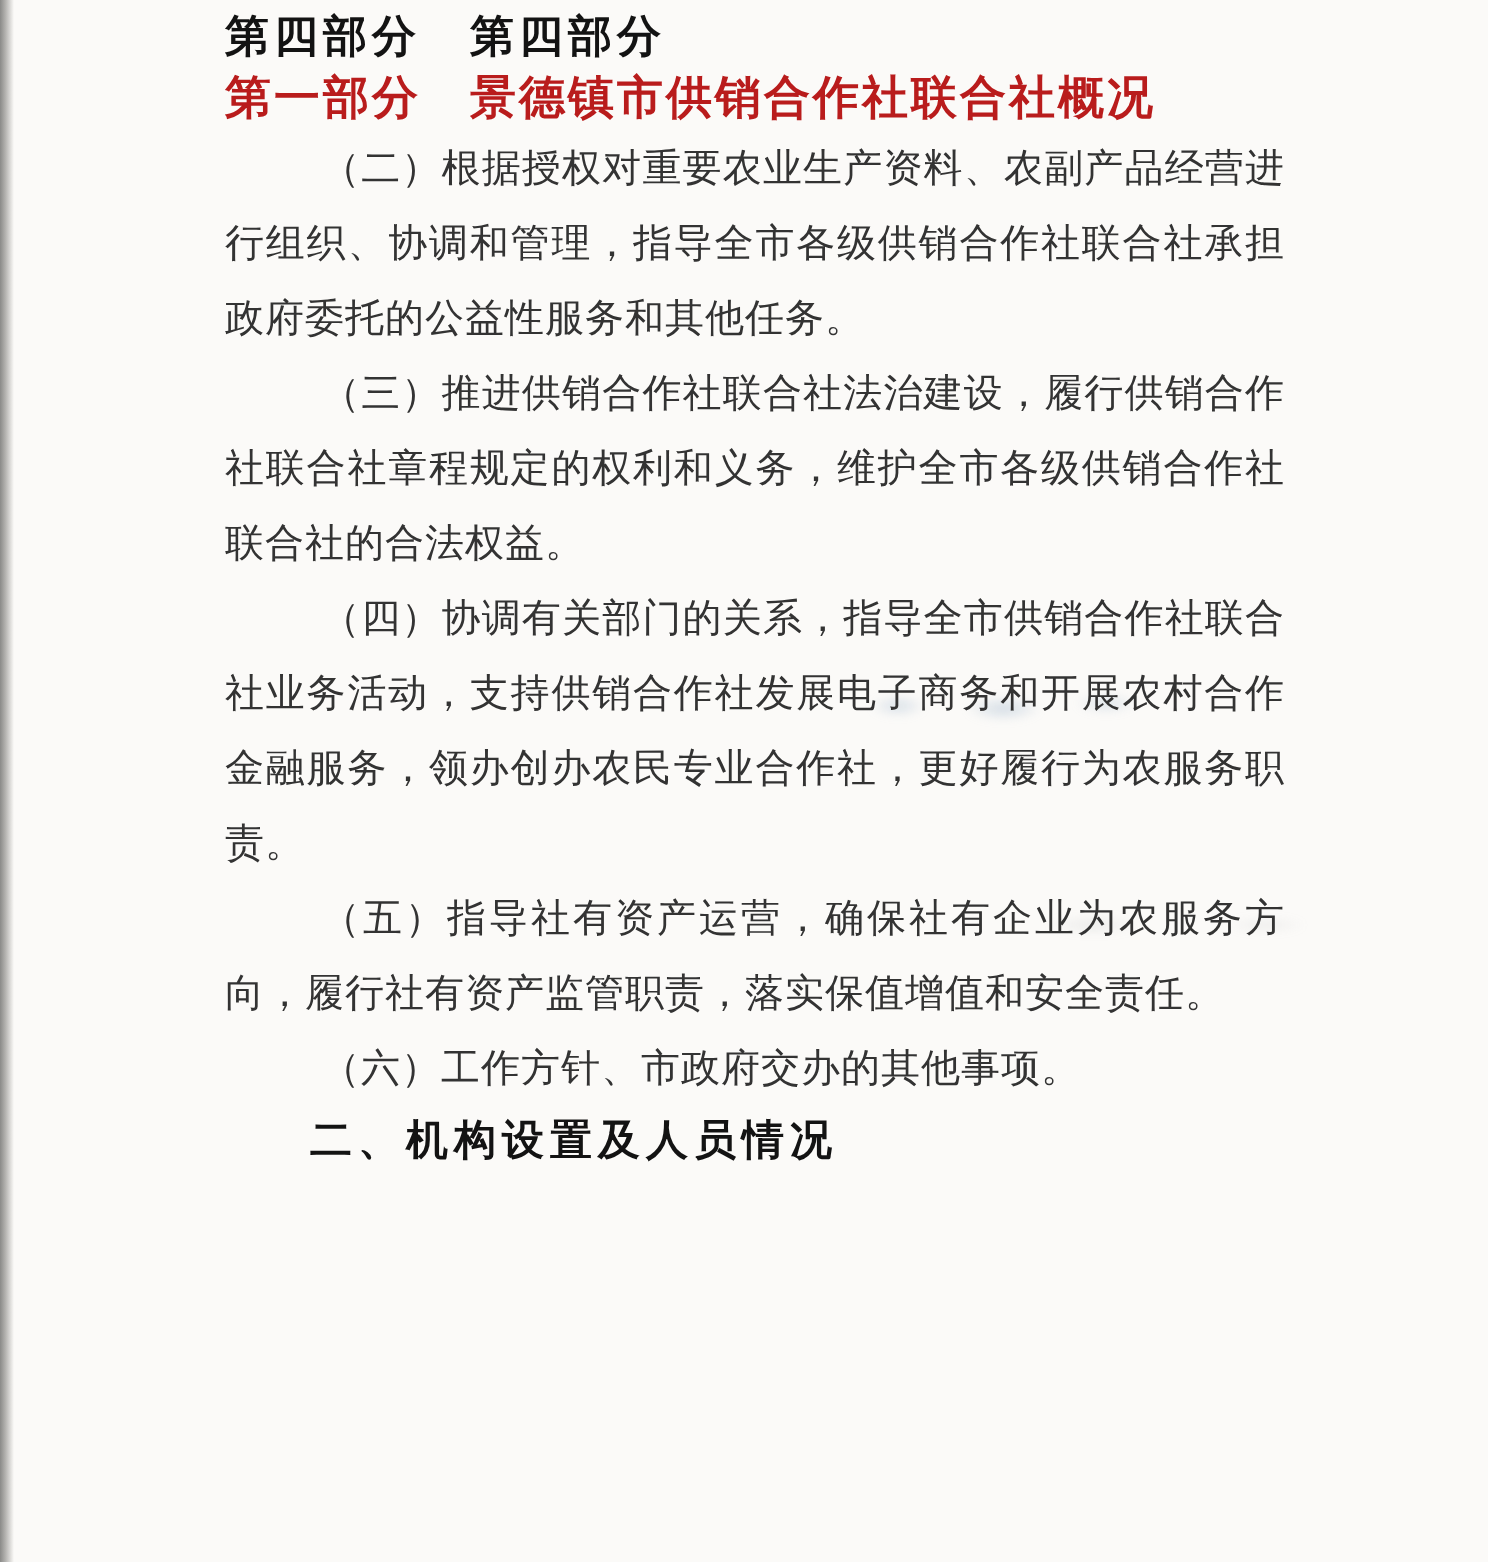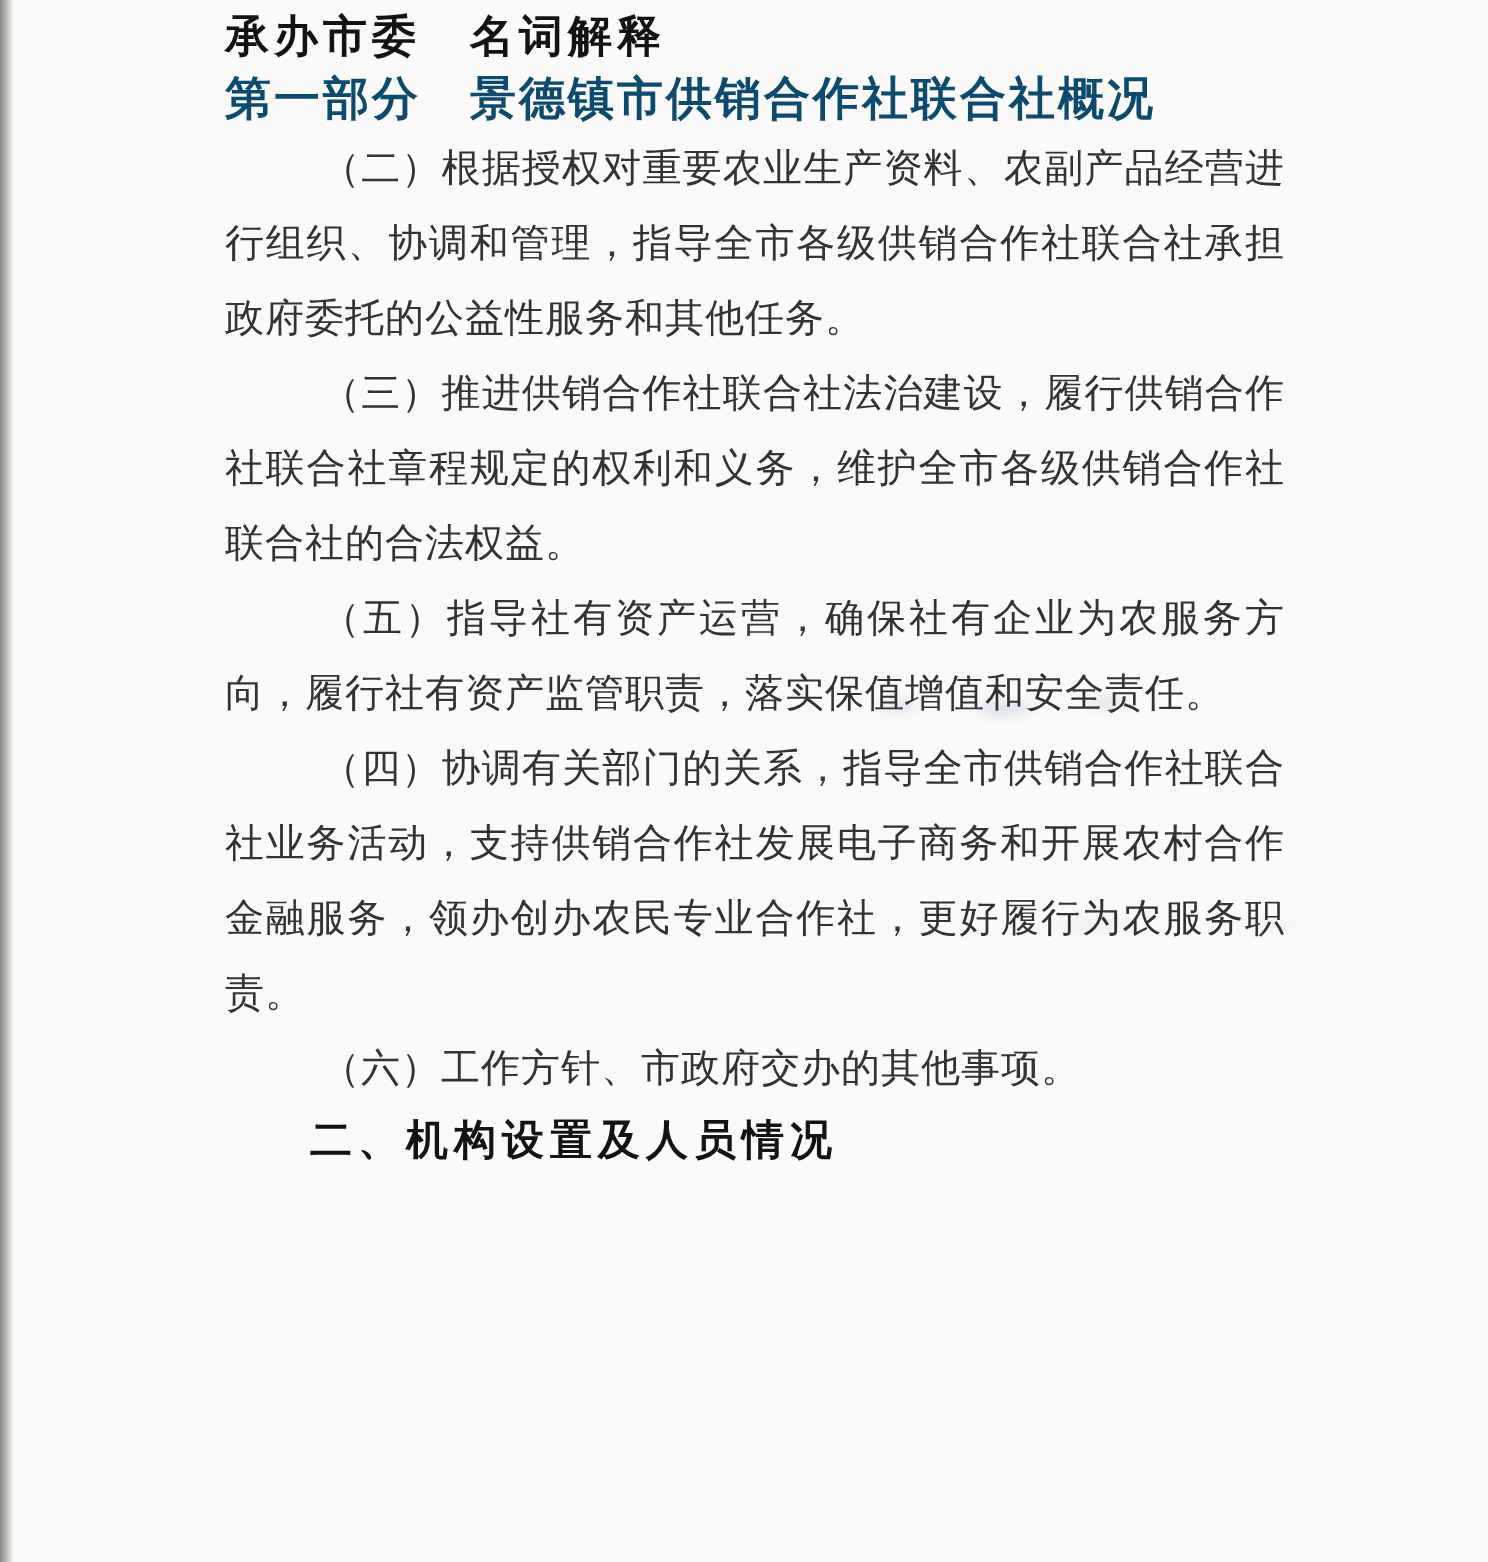--- a/index.html
+++ b/index.html
@@ -71,26 +71,26 @@
     font-family: "Liberation Sans", sans-serif;
     font-size: 44px;
     line-height: 60px;
     font-weight: 700;
     letter-spacing: 5px;
     color: #131313;
     white-space: nowrap;
   }
   .part-title {
     margin: 0 0 12px 143px;
-    font-family: Liberation Sans, sans-serif;
+    font-family: Liberation Serif, serif;
     font-size: 46px;
     line-height: 64px;
     font-weight: 700;
     letter-spacing: 3px;
-    color: #0c4a6e;
+    color: #b91c1c;
     white-space: nowrap;
   }
   .section-heading {
     margin: 0 0 16px 85px;
     font-family: "Liberation Sans", sans-serif;
     font-size: 42px;
     line-height: 58px;
     font-weight: 700;
     letter-spacing: 6px;
     color: #131313;
@@ -113,31 +113,31 @@
 </head>
 <body>
 
 <div class="page">
   <div class="scan-edge"></div>
   <div class="bleed bleed-1"></div>
   <div class="bleed bleed-2"></div>
 
   <div class="content">
 
-    <h2 class="part-heading">承办市委　名词解释</h2>
+    <h2 class="part-heading">第四部分　第四部分</h2>
 
     <h1 class="part-title">第一部分　景德镇市供销合作社联合社概况</h1>
 
 
 
     <p class="body-text">（二）根据授权对重要农业生产资料、农副产品经营进行组织、协调和管理，指导全市各级供销合作社联合社承担政府委托的公益性服务和其他任务。</p>
 
     <p class="body-text">（三）推进供销合作社联合社法治建设，履行供销合作社联合社章程规定的权利和义务，维护全市各级供销合作社联合社的合法权益。</p>
 
+    <p class="body-text">（四）协调有关部门的关系，指导全市供销合作社联合社业务活动，支持供销合作社发展电子商务和开展农村合作金融服务，领办创办农民专业合作社，更好履行为农服务职责。</p>
+
     <p class="body-text">（五）指导社有资产运营，确保社有企业为农服务方向，履行社有资产监管职责，落实保值增值和安全责任。</p>
-
-    <p class="body-text">（四）协调有关部门的关系，指导全市供销合作社联合社业务活动，支持供销合作社发展电子商务和开展农村合作金融服务，领办创办农民专业合作社，更好履行为农服务职责。</p>
 
     <p class="body-text">（六）工作方针、市政府交办的其他事项。</p>
 
     <h3 class="section-heading s2">二、机构设置及人员情况</h3>
   </div>
 </div>
 
 </body></html>

